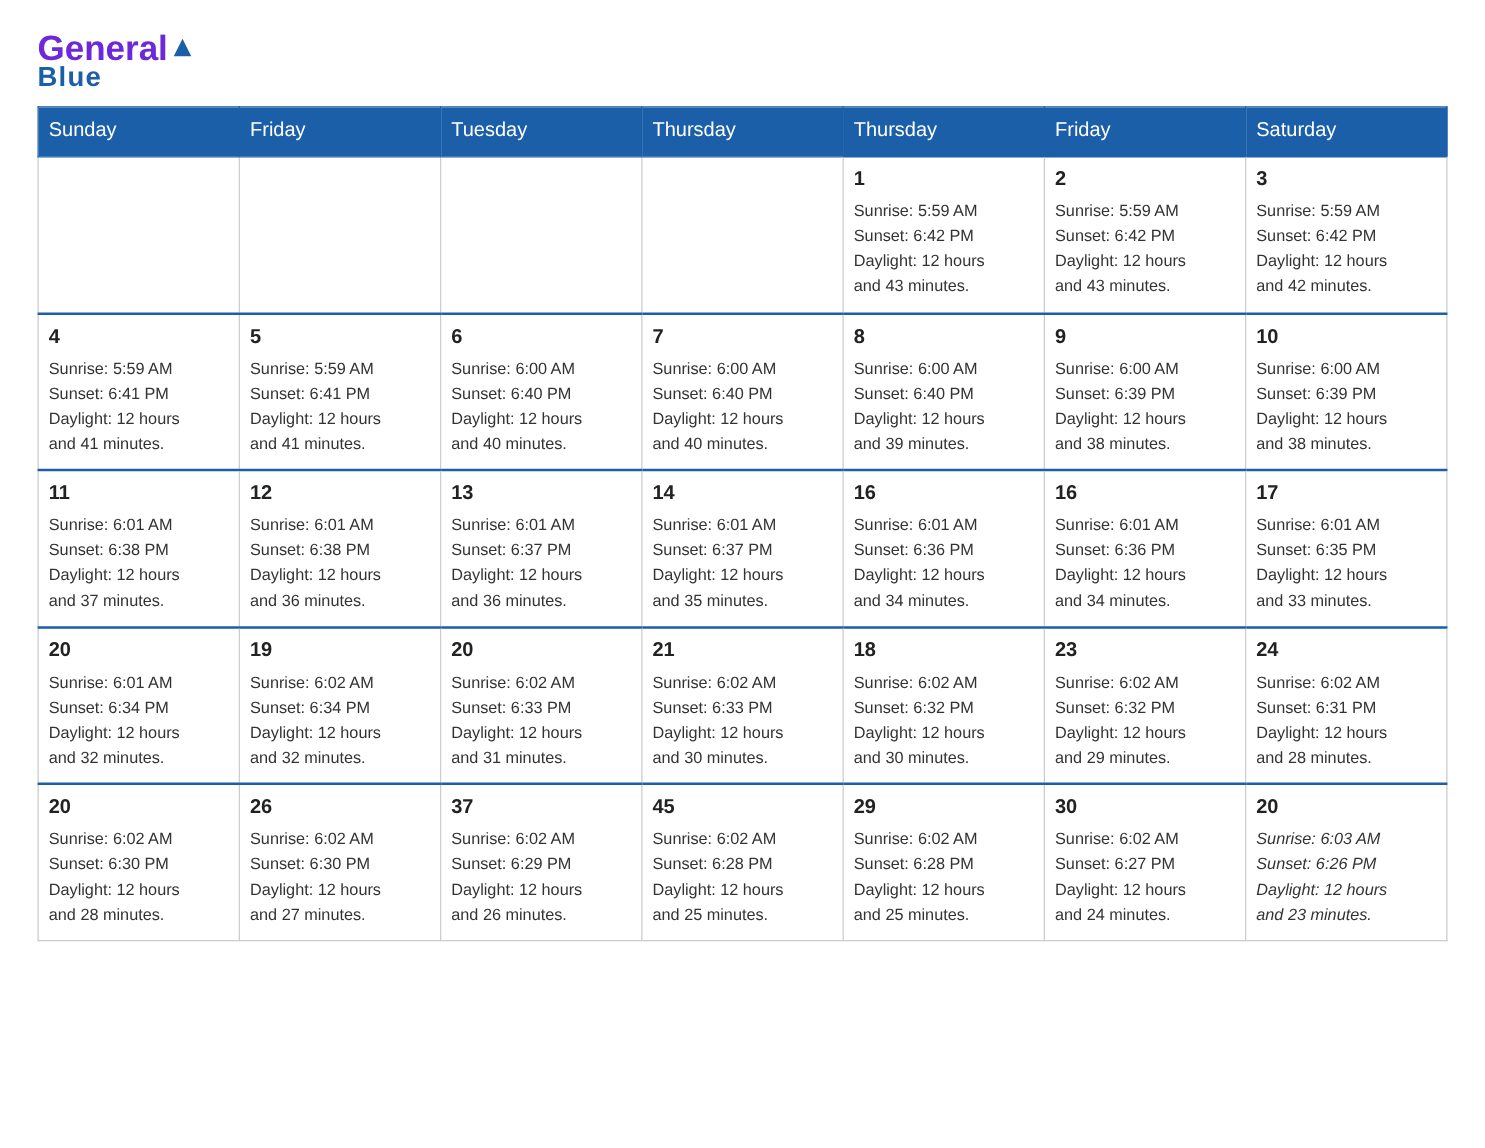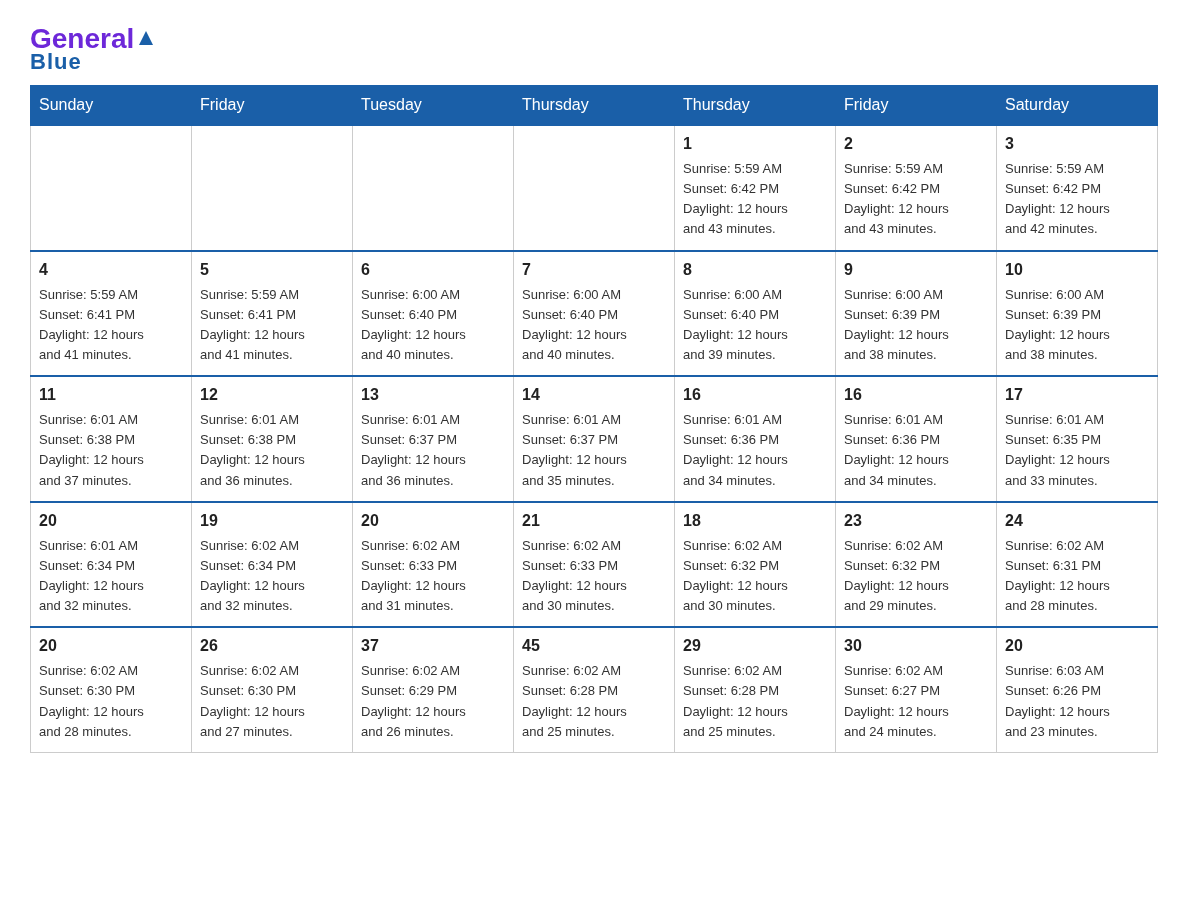--- a/index.html
+++ b/index.html
@@ -346,20 +346,20 @@
         </td>
         <td>
           <span class="day-number">30</span>
           <div class="day-info" style="white-space: pre-line;">Sunrise: 6:02 AM
 Sunset: 6:27 PM
 Daylight: 12 hours
 and 24 minutes.</div>
         </td>
         <td>
           <span class="day-number">20</span>
-          <div class="day-info" style="white-space: pre-line;">Sunrise: 6:03 AM
+          <div class="day-info" style="white-space: pre-line; font-style: italic;">Sunrise: 6:03 AM
 Sunset: 6:26 PM
 Daylight: 12 hours
 and 23 minutes.</div>
         </td>
       </tr>
     </tbody>
 </table>
 
 </body></html>

